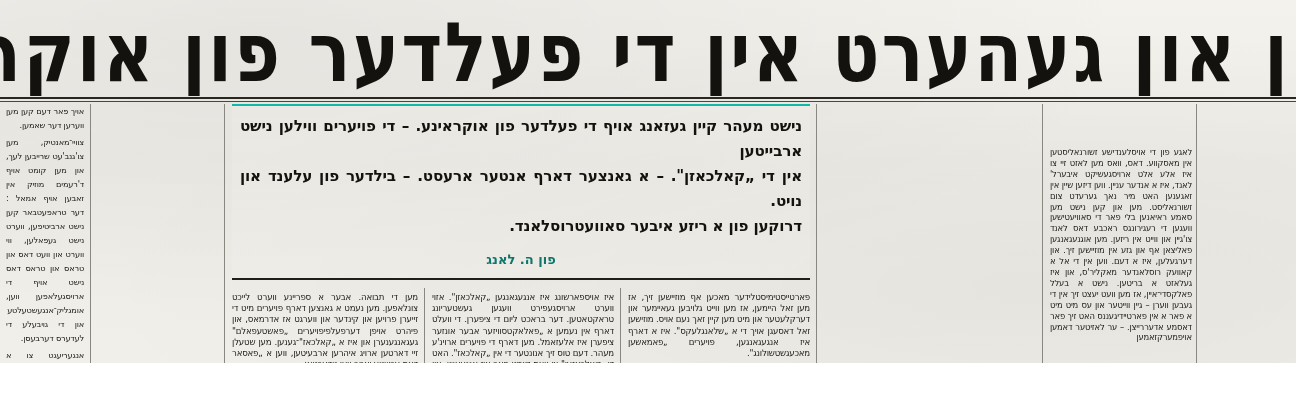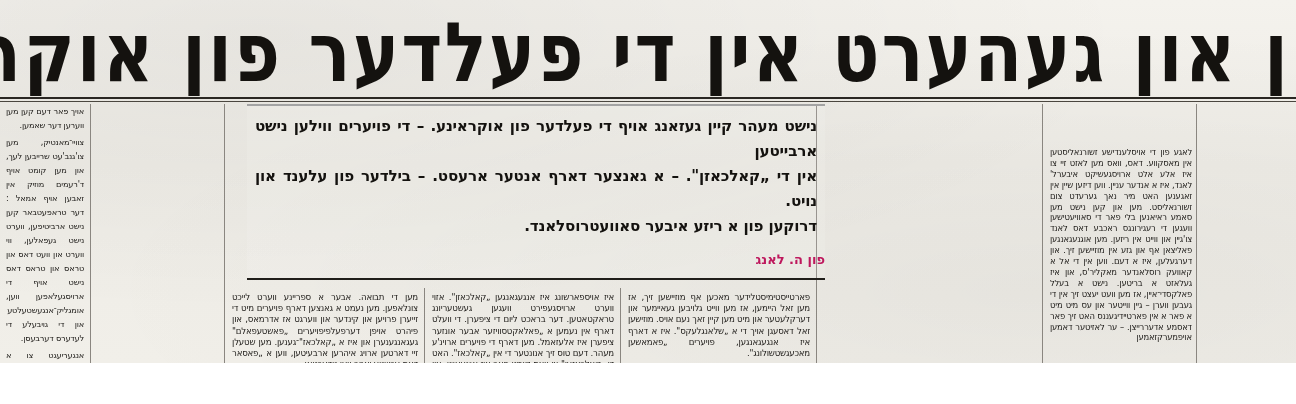--- a/index.html
+++ b/index.html
@@ -92,25 +92,25 @@
     height: 296px;
     font-size: 8.2px;
     line-height: 14px;
     font-family: "DejaVu Sans", sans-serif;
     letter-spacing: -0.2px;
   }
 
   
   #deck-box {
     position: absolute;
-    left: 247px;
+    left: 232px;
     top: 104px;
     width: 578px;
     height: 172px;
-    border-top: 2px solid #a3a3a3;
+    border-top: 2px solid #14b8a6;
     border-bottom: 2px solid #201e1a;
     background: rgba(255,255,255,0.12);
   }
   #deck {
     position: absolute;
     left: 8px;
     top: 8px;
     width: 562px;
     direction: rtl;
     unicode-bidi: bidi-override;
@@ -120,26 +120,27 @@
     line-height: 25px;
     font-weight: bold;
     color: #14120f;
     letter-spacing: -0.2px;
   }
   #byline {
     position: absolute;
     left: 0;
     top: 146px;
     width: 578px;
+    text-align: center;
     direction: rtl;
     unicode-bidi: bidi-override;
     font-family: "DejaVu Sans", sans-serif;
     font-size: 13px;
     font-weight: bold;
-    color: #be185d;
+    color: #0f766e;
   }
 
   
   .body-col {
     position: absolute;
     top: 292px;
     height: 110px;
     font-family: "DejaVu Sans", sans-serif;
     font-size: 8.6px;
     line-height: 11.2px;

